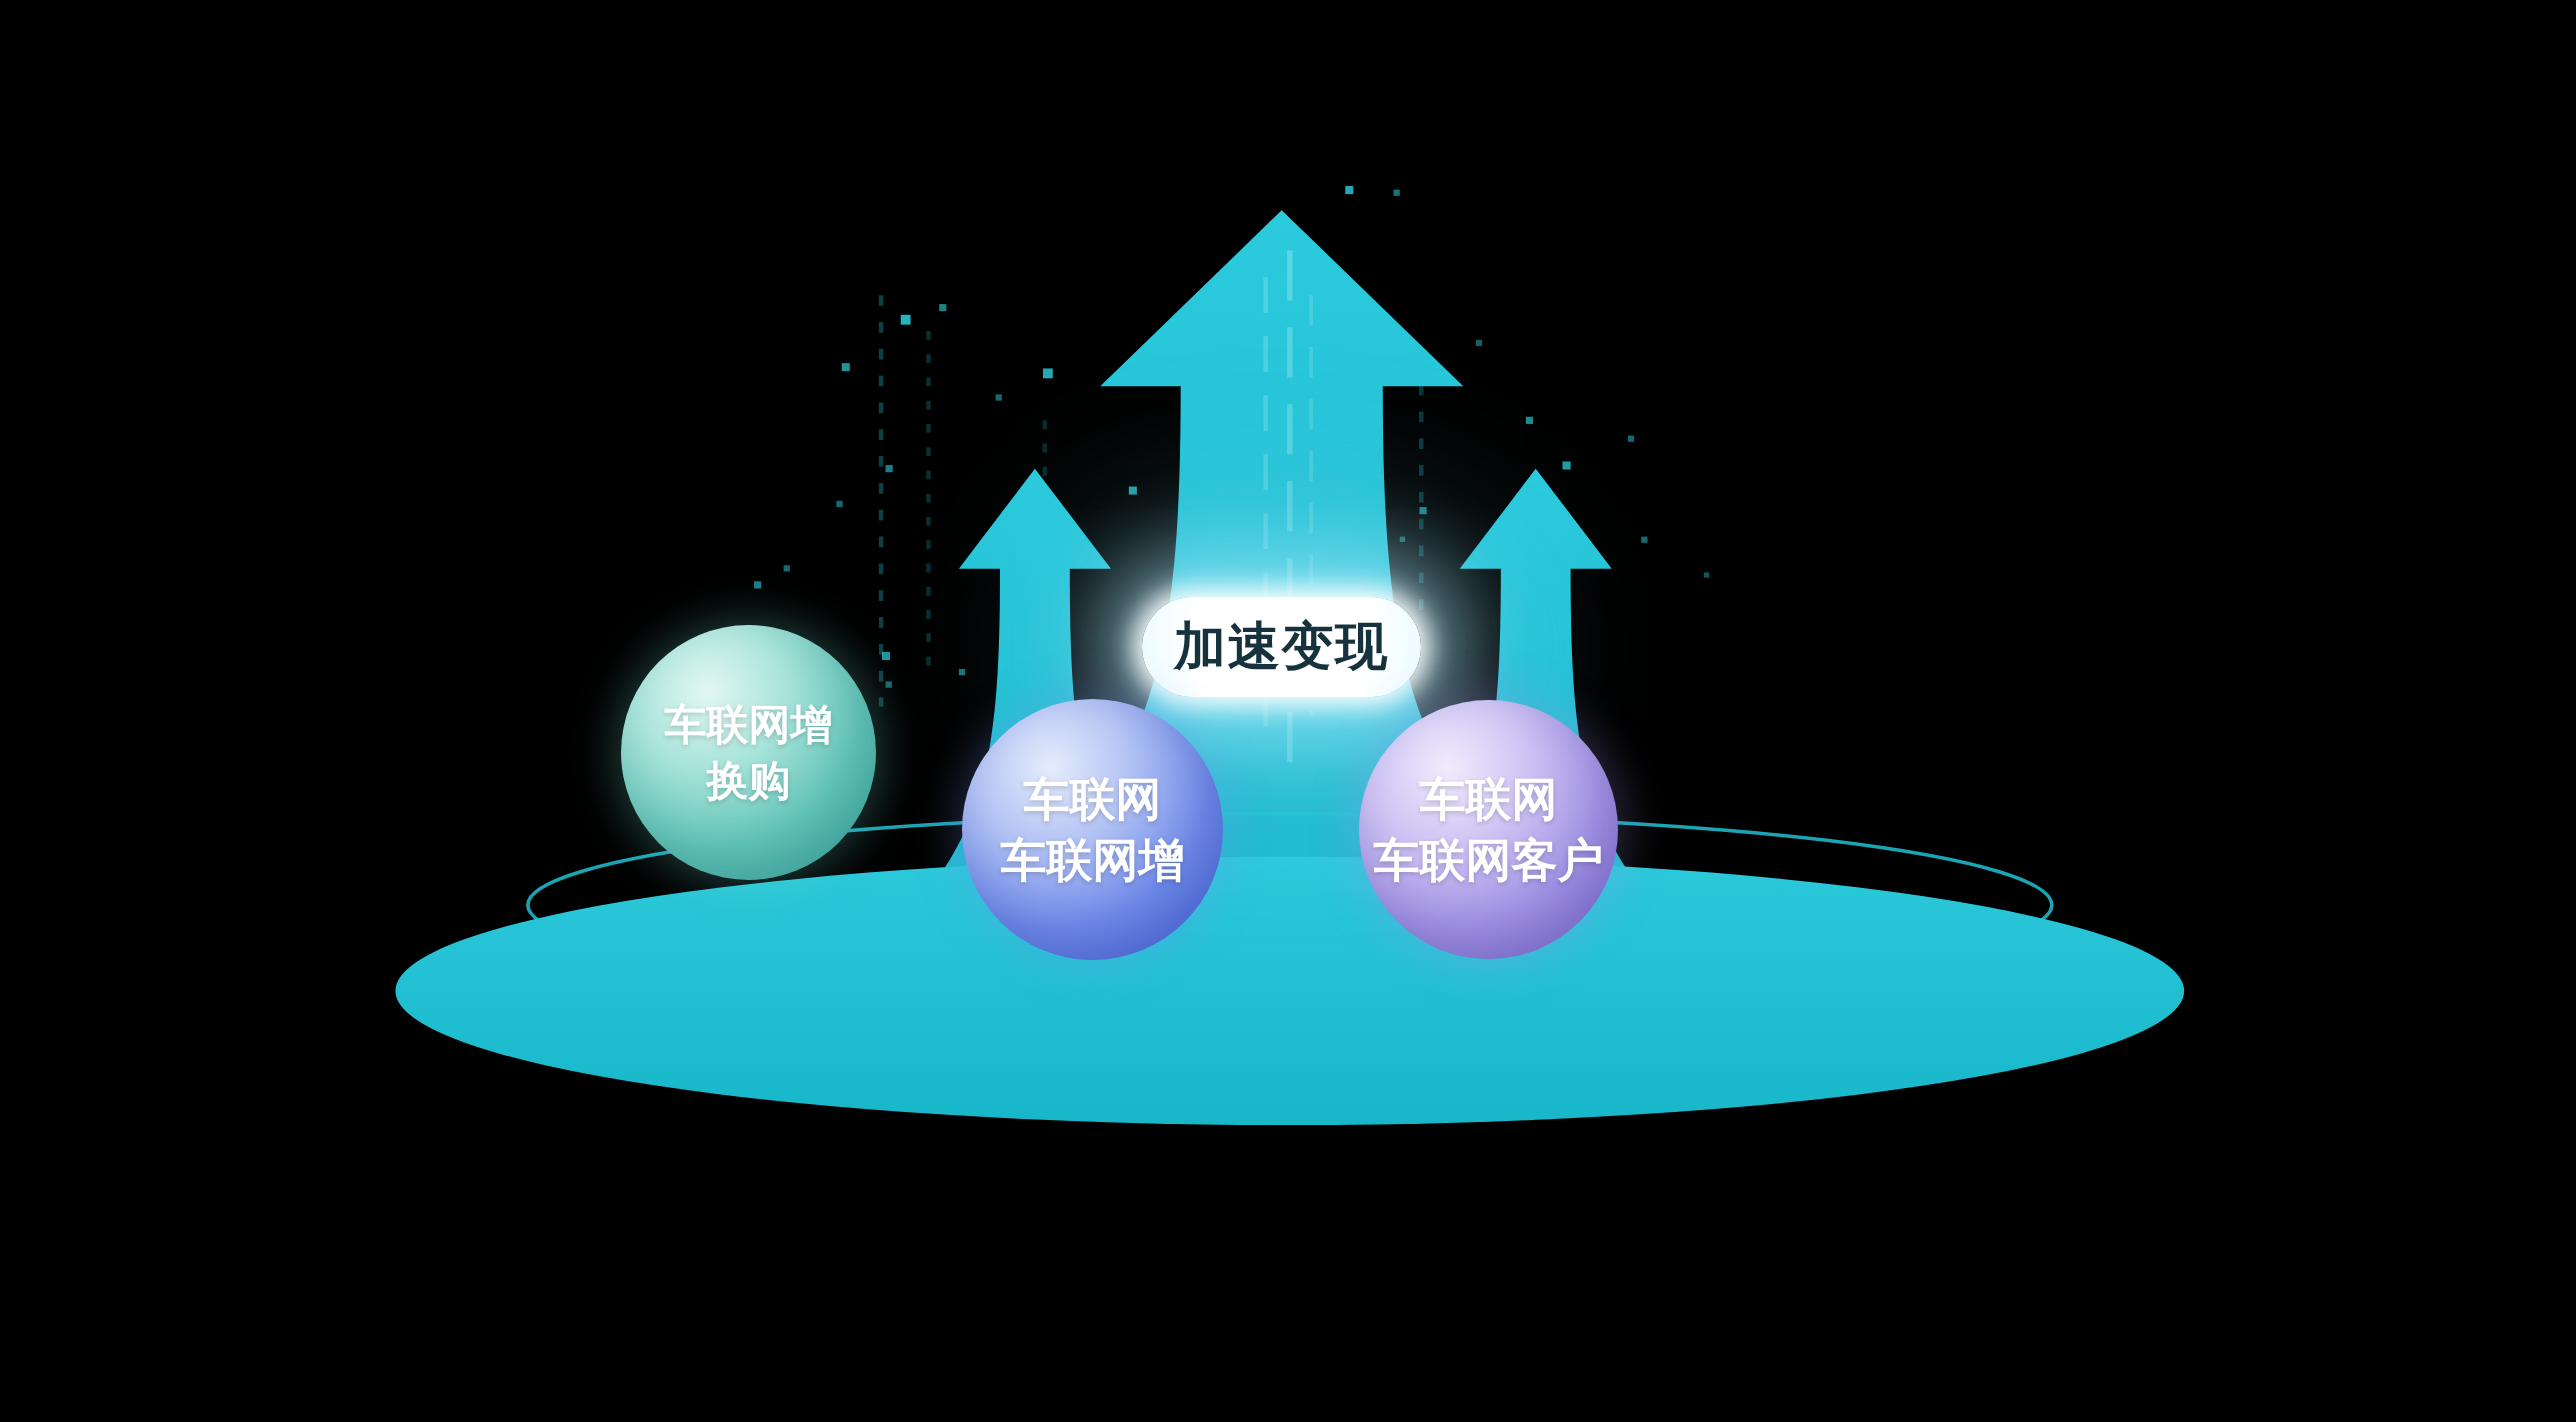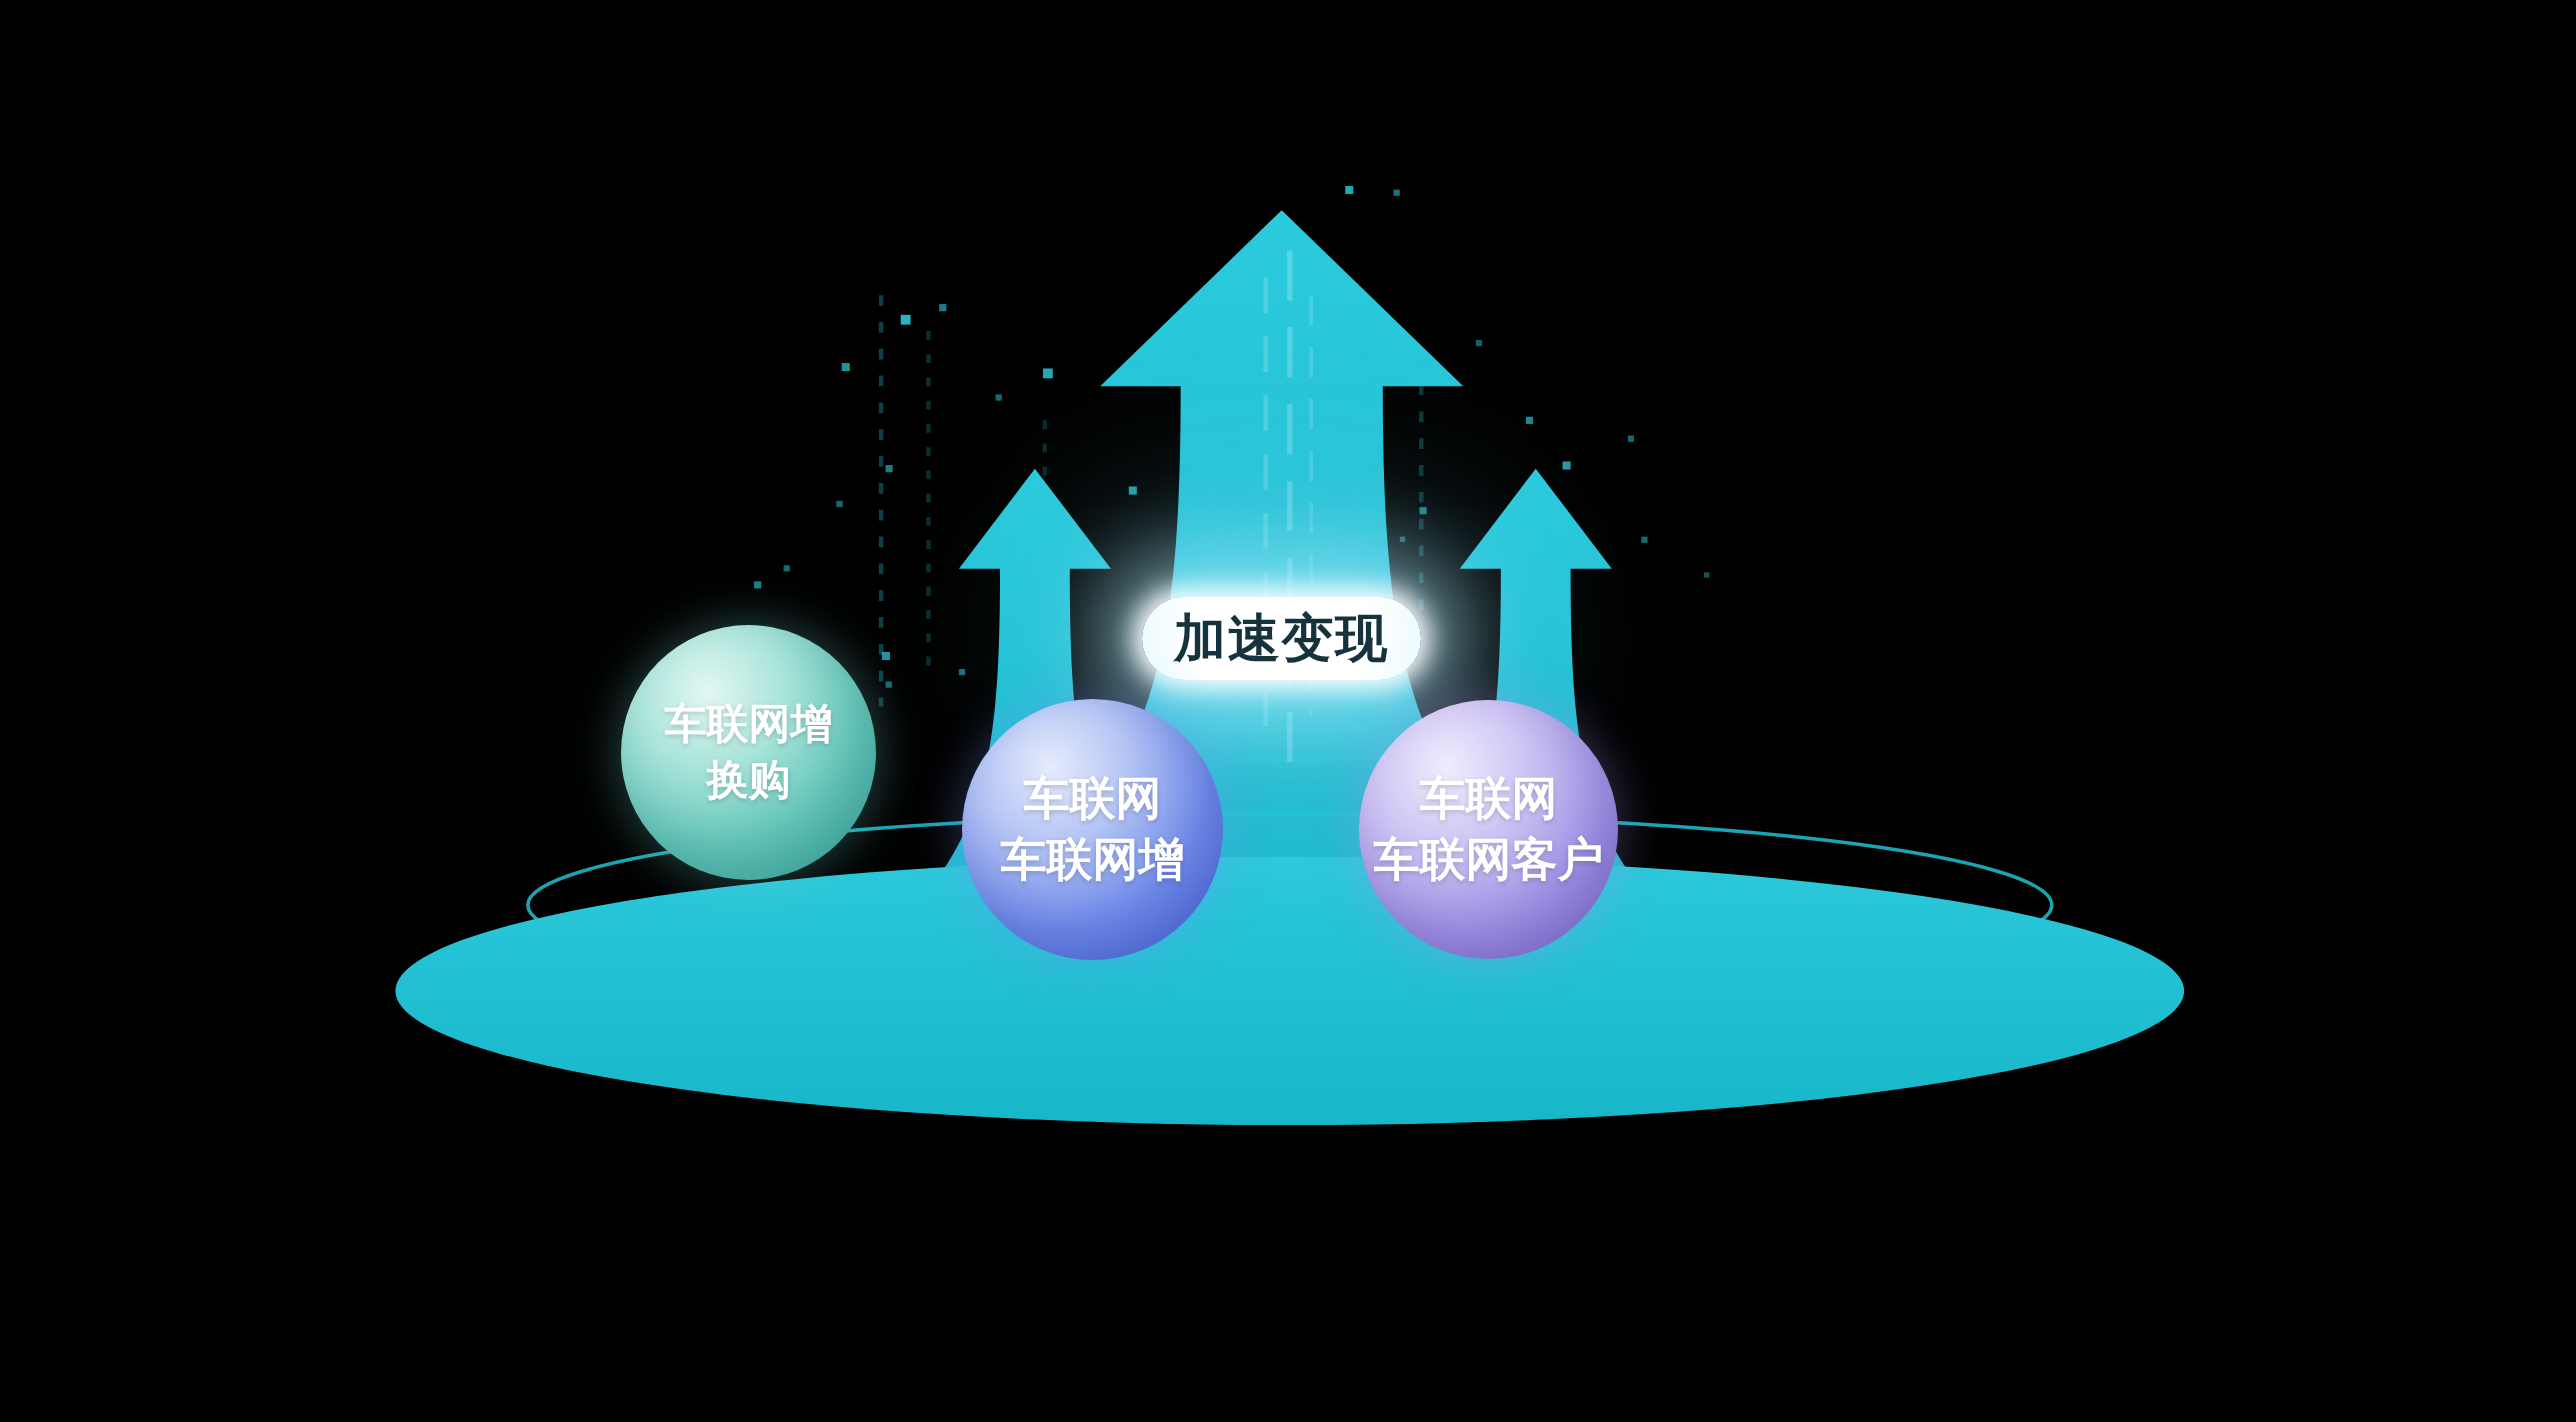--- a/index.html
+++ b/index.html
@@ -20,21 +20,21 @@
     inset: 0;
     width: 2576px;
     height: 1422px;
   }
   
   .accel-label {
     position: absolute;
     left: 1142px;
     top: 597px;
     width: 279px;
-    height: 83px;
+    height: 100px;
     background: radial-gradient(circle at 50% 40%, #ffffff 60%, #eafbff 100%);
     border-radius: 54px;
     display: flex;
     align-items: center;
     justify-content: center;
     box-shadow:
       0 0 25px 9px rgba(255,255,255,0.95),
       0 0 81px 40px rgba(190,240,255,0.55),
       0 0 161px 81px rgba(120,220,245,0.28);
     z-index: 4;
@@ -49,21 +49,20 @@
   
   .sphere {
     position: absolute;
     border-radius: 50%;
     display: flex;
     flex-direction: column;
     align-items: center;
     justify-content: center;
     text-align: center;
     z-index: 5;
-    font-family: Liberation Serif, serif;
   }
   .sphere .line {
     color: #ffffff;
     font-weight: 700;
     font-size: 46px;
     line-height: 1.32;
     text-shadow: 0 1.8px 5.4px rgba(0,0,0,0.18);
     white-space: nowrap;
   }
   .sphere-teal {

